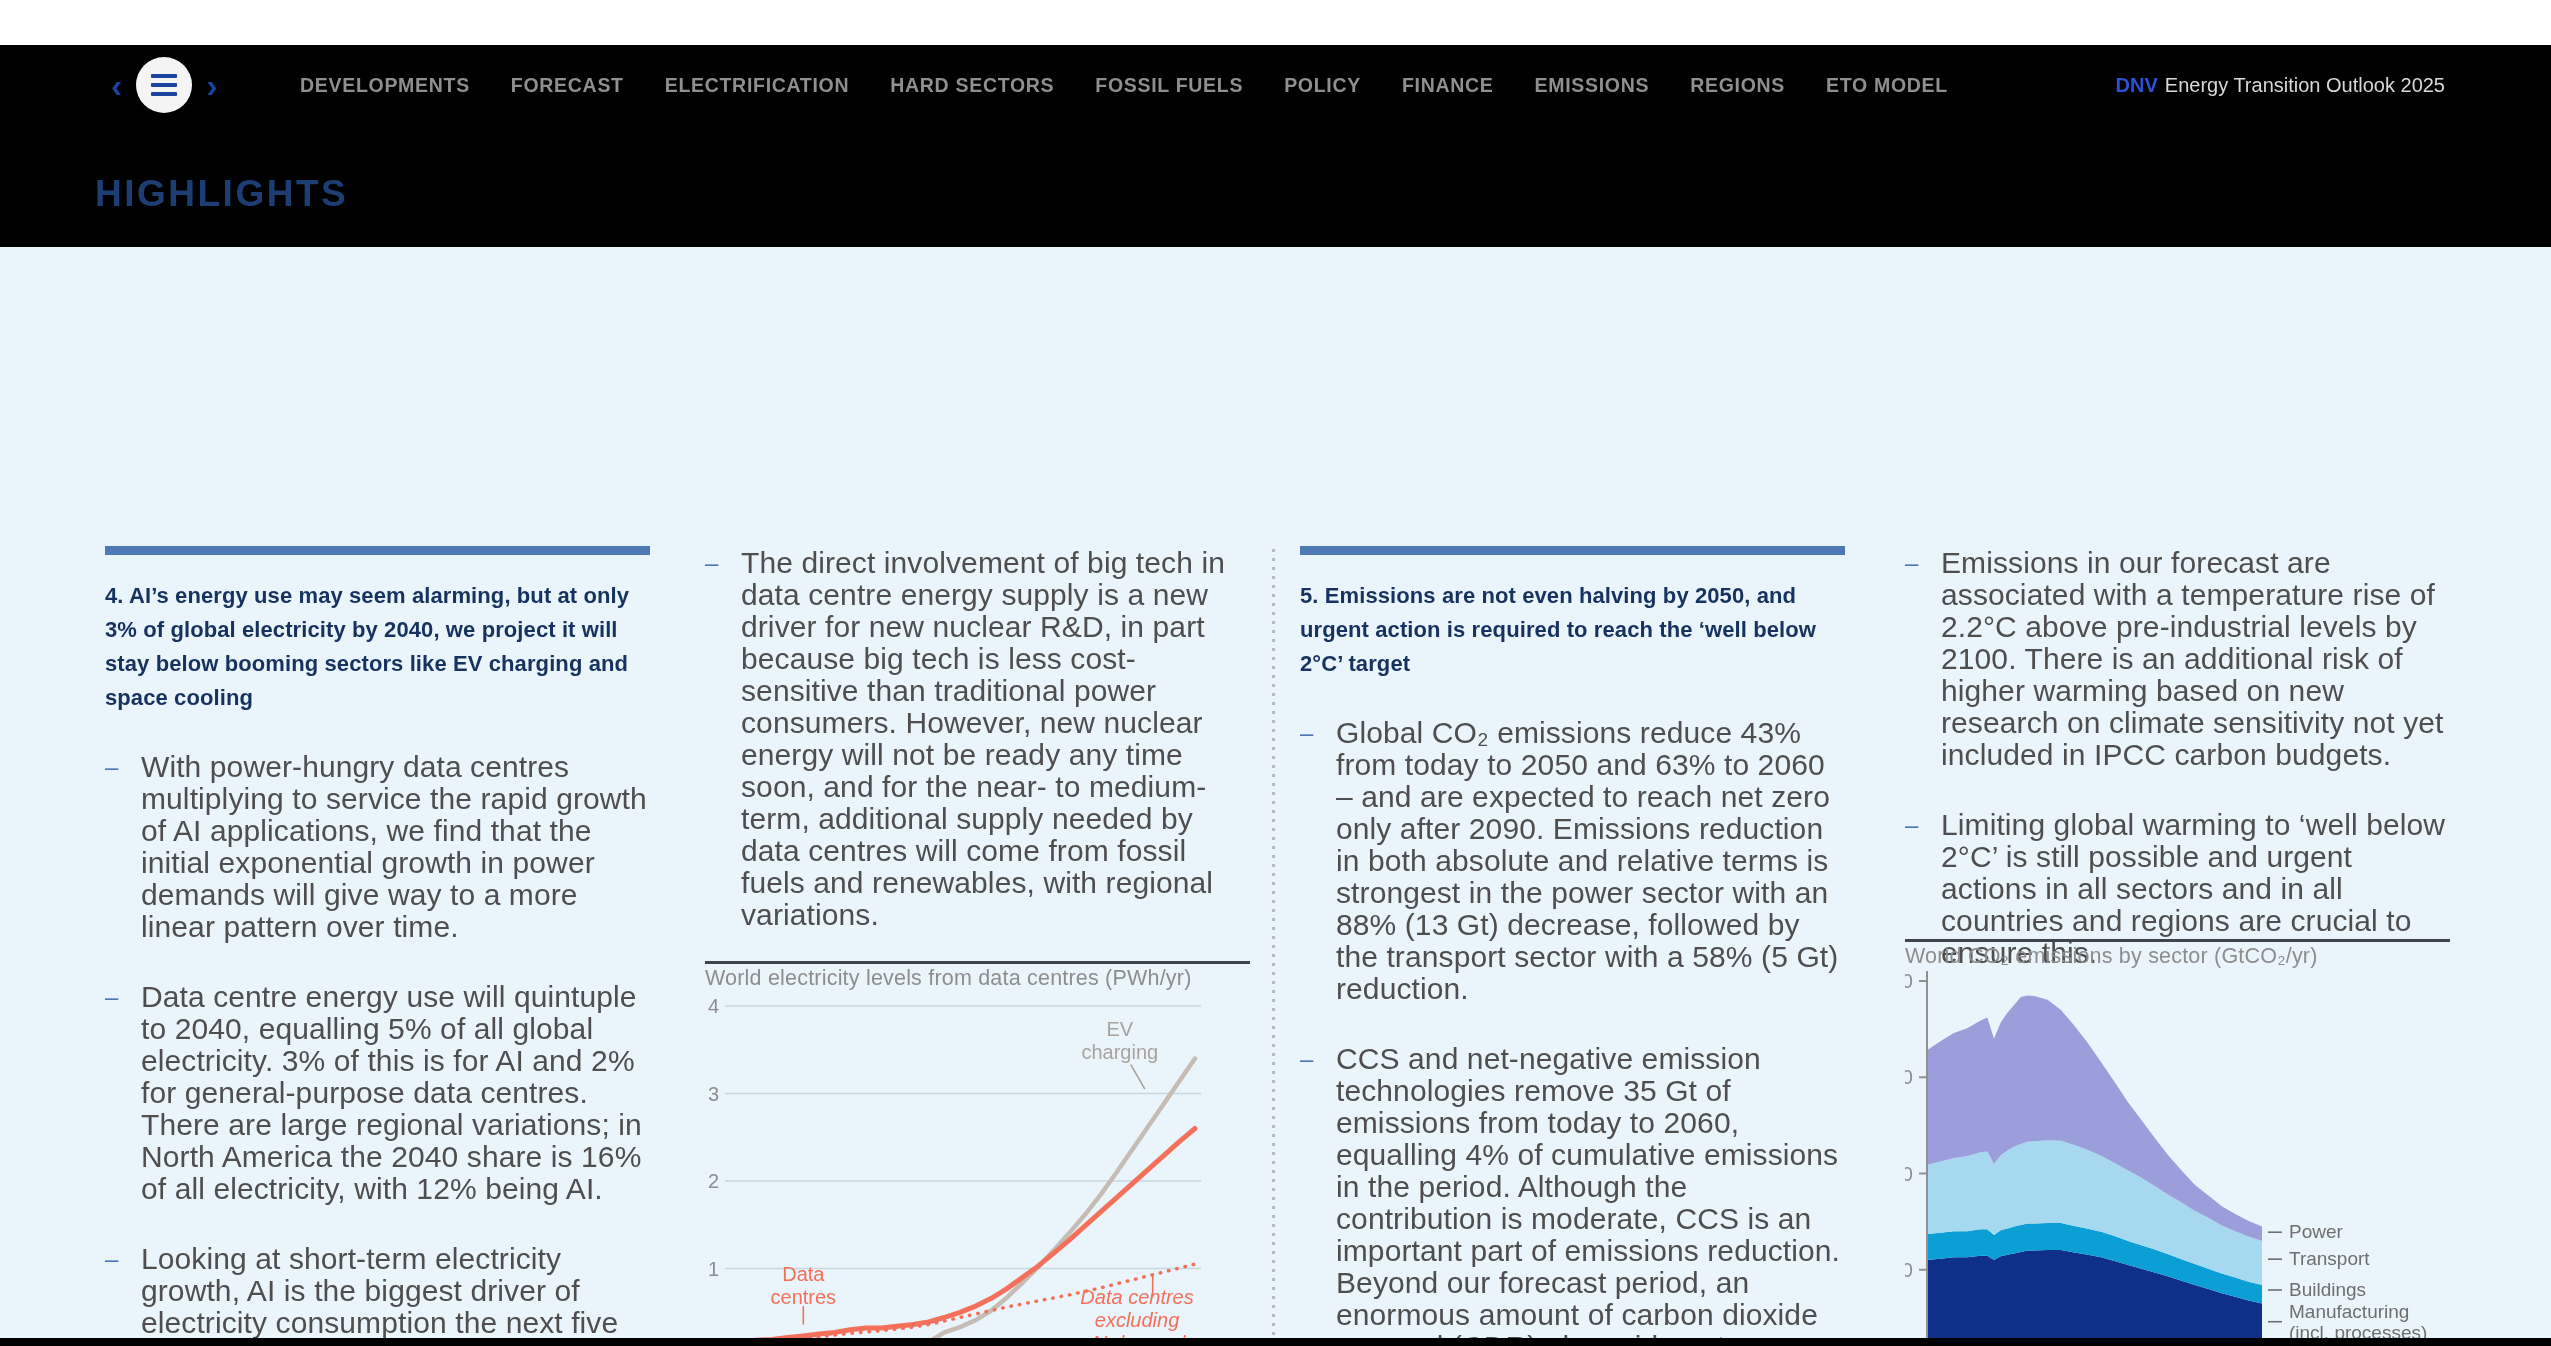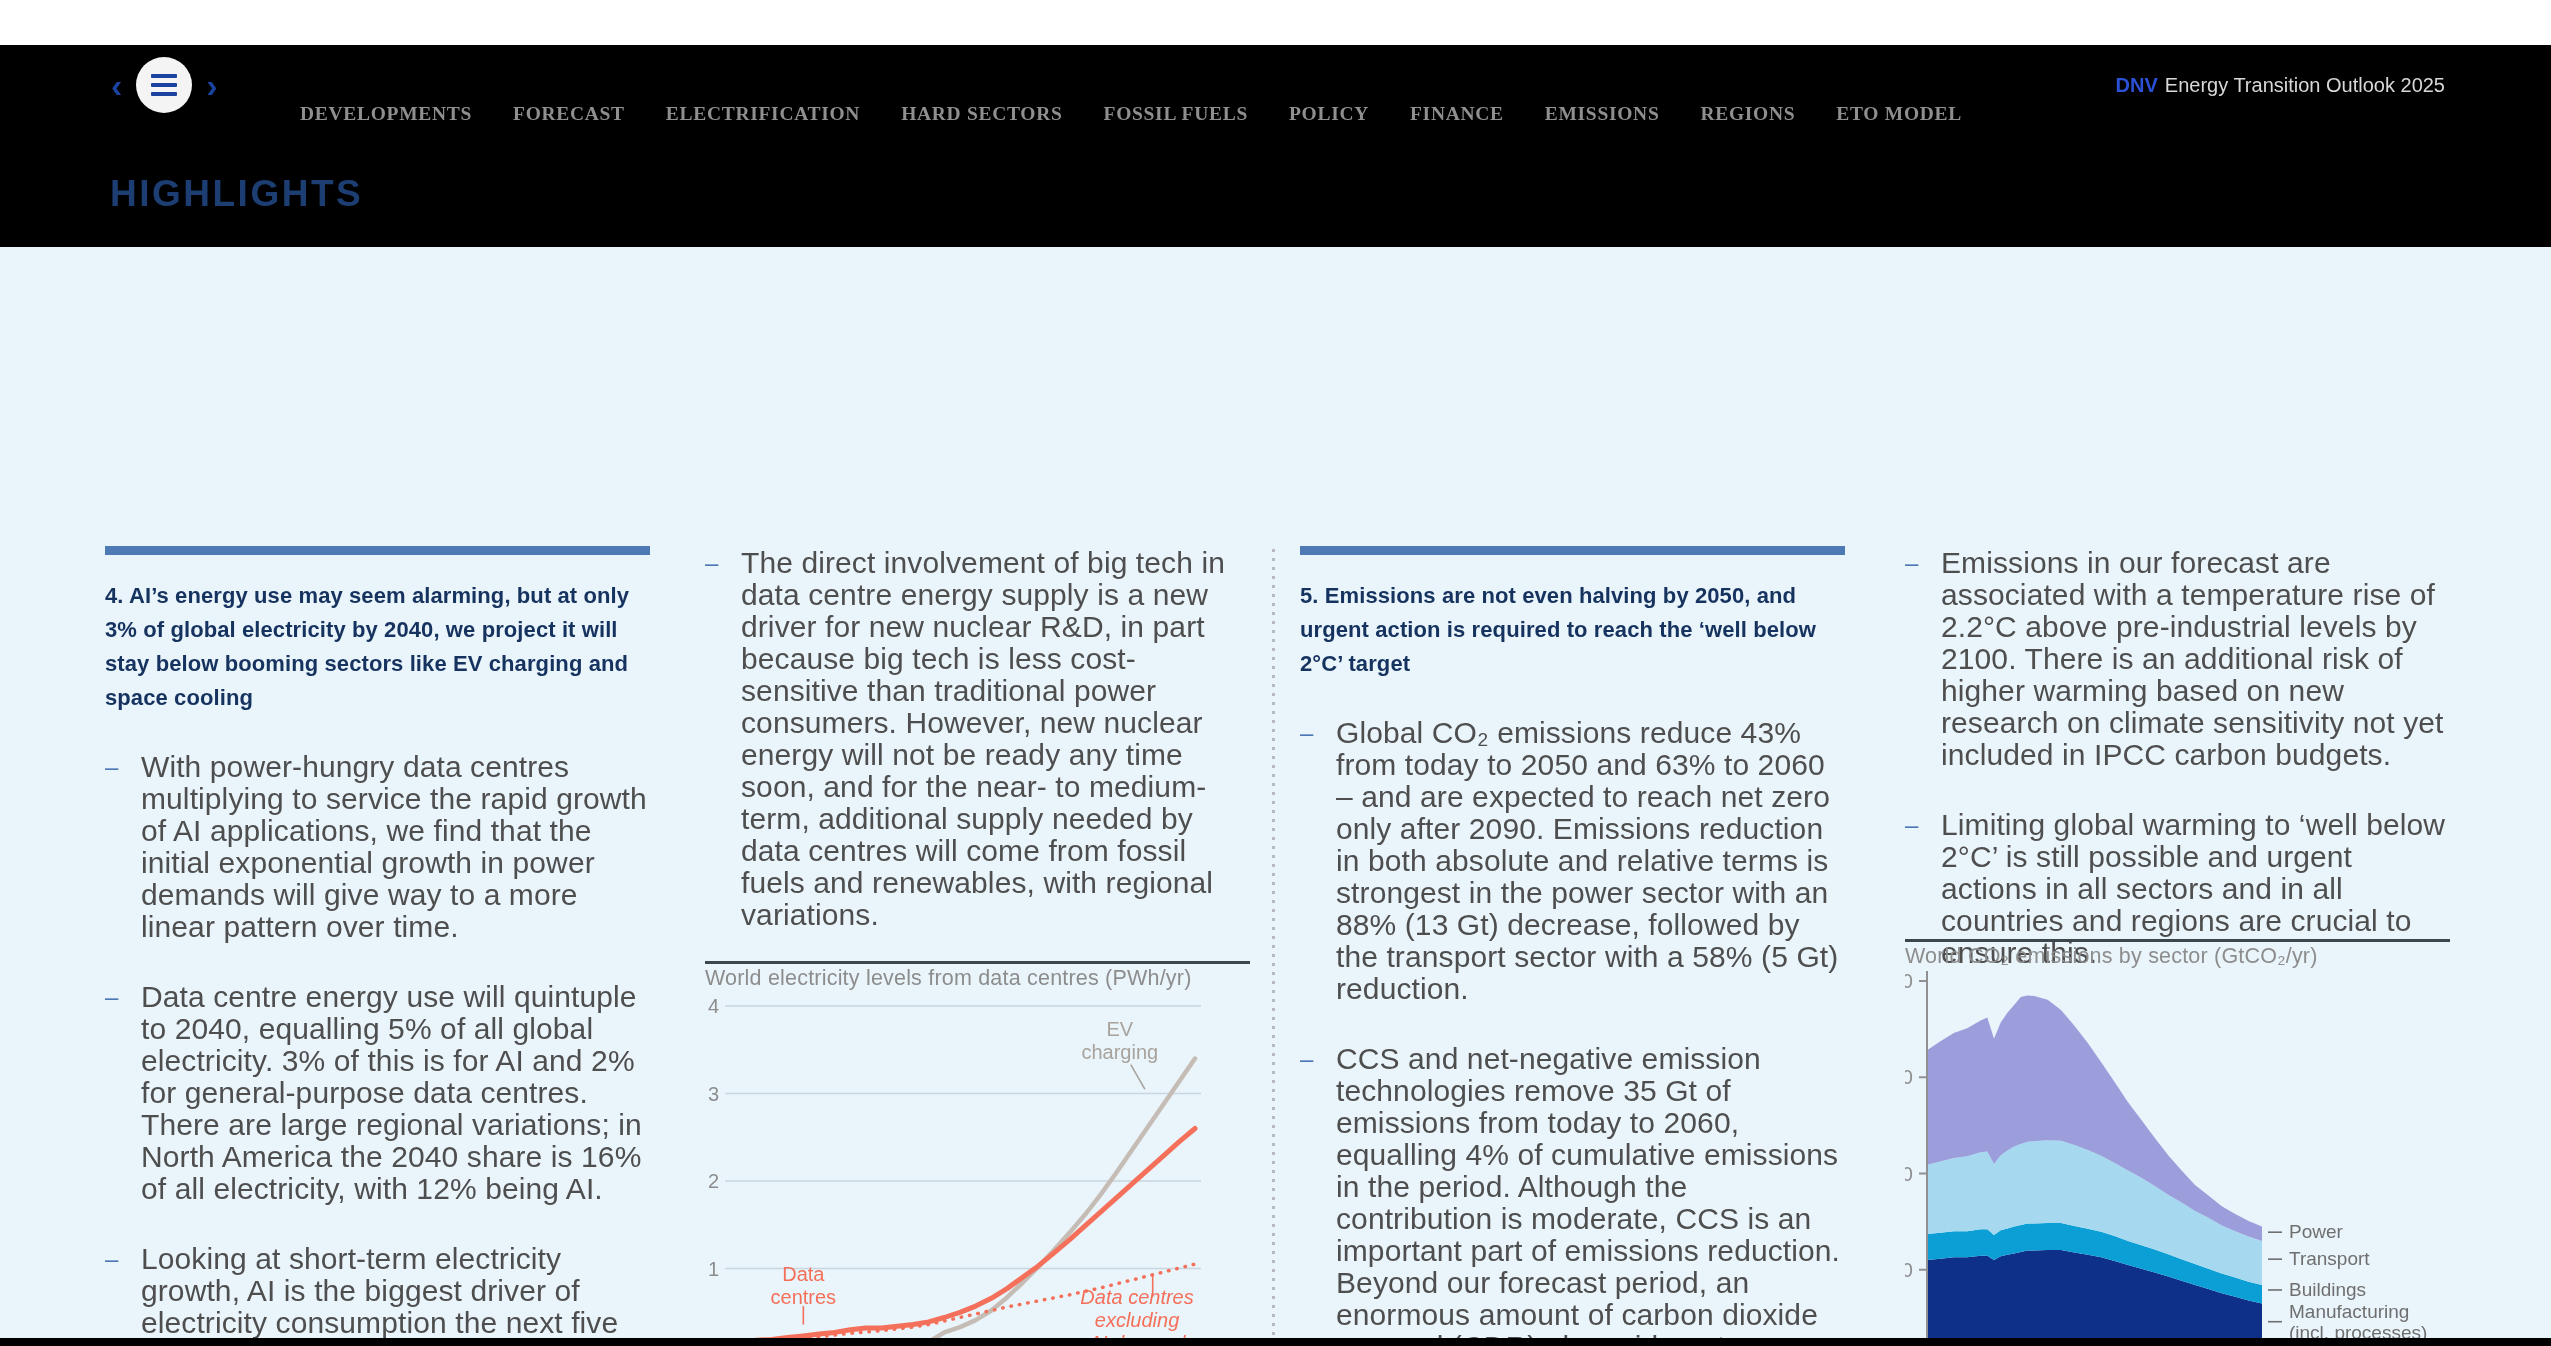--- a/index.html
+++ b/index.html
@@ -7,26 +7,26 @@
   .topstrip{position:absolute;left:0;top:0;width:100%;height:45px;background:#ffffff;}
   .topbar{position:absolute;left:0;top:45px;width:100%;height:202px;background:#000000;}
   .bottomstrip{position:absolute;left:0;bottom:0;width:100%;height:8px;background:#000000;}
   .content{position:absolute;left:0;top:247px;width:100%;height:1091px;background:#e9f4fb;}
 
   
   .navrow{position:absolute;left:105px;top:10px;height:60px;display:flex;align-items:center;}
   .chevron{color:#1a43a0;font-size:34px;font-weight:bold;line-height:1;padding:0 6px;cursor:pointer;}
   .burger{width:56px;height:56px;border-radius:50%;background:#f4f4f4;display:flex;flex-direction:column;align-items:center;justify-content:center;gap:5px;margin:0 8px;cursor:pointer;}
   .burger span{display:block;width:26px;height:4px;background:#1a43a0;border-radius:1px;}
-  .mainnav{position:absolute;left:300px;top:0;height:80px;display:flex;align-items:flex-end;gap:41px;font-family:Liberation Serif, serif;}
+  .mainnav{position:absolute;left:300px;top:0;height:80px;display:flex;align-items:center;gap:41px;}
   .mainnav .navitem{color:#8f8f8f;font-size:19.5px;font-weight:bold;letter-spacing:0.7px;white-space:nowrap;cursor:pointer;}
   .brand{position:absolute;right:106px;top:0;height:80px;display:flex;align-items:center;font-size:20px;white-space:nowrap;}
   .brand .b1{color:#2b52d6;font-weight:bold;margin-right:7px;}
   .brand .b2{color:#d8d8d8;}
-  .pagetitle{position:absolute;left:110px;top:128px;font-size:37px;letter-spacing:2.5px;color:#1c3e72;font-weight:bold;}
+  .pagetitle{position:absolute;left:95px;top:128px;font-size:37px;letter-spacing:2.5px;color:#1c3e72;font-weight:bold;}
 
   
   .col{position:absolute;width:545px;top:0;}
   .accent{width:100%;height:9px;background:#4d79b4;margin-bottom:24px;}
   h2{margin:0;font-size:22px;line-height:34px;color:#16335f;font-weight:bold;letter-spacing:0.1px;}
   ul.bullets{list-style:none;margin:0;padding:0;display:flex;flex-direction:column;gap:38px;}
   ul.bullets li{display:flex;}
   .dash{flex:0 0 36px;color:#4b77b5;font-size:24px;line-height:32px;}
   .btext{color:#4e4e4e;font-size:30px;line-height:32px;letter-spacing:0.1px;}
 

